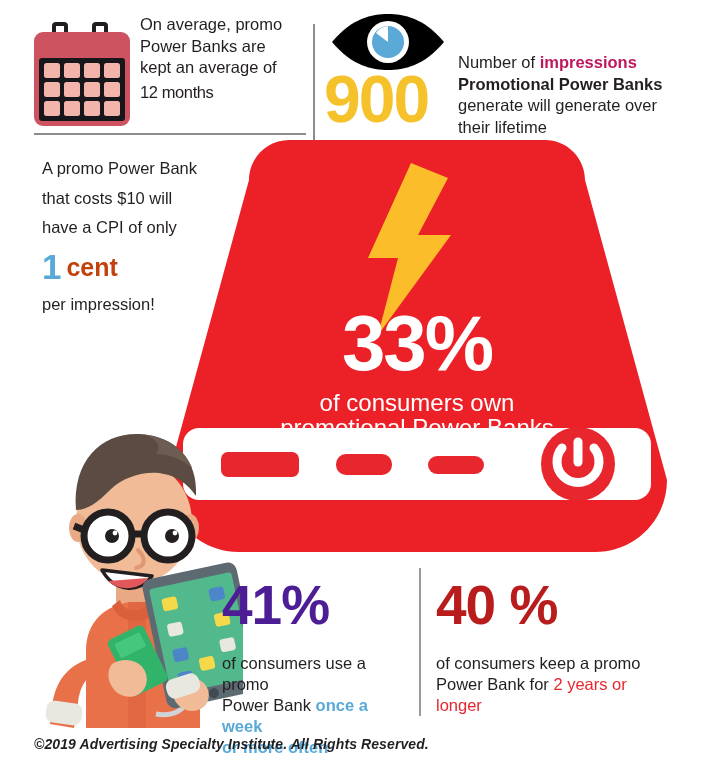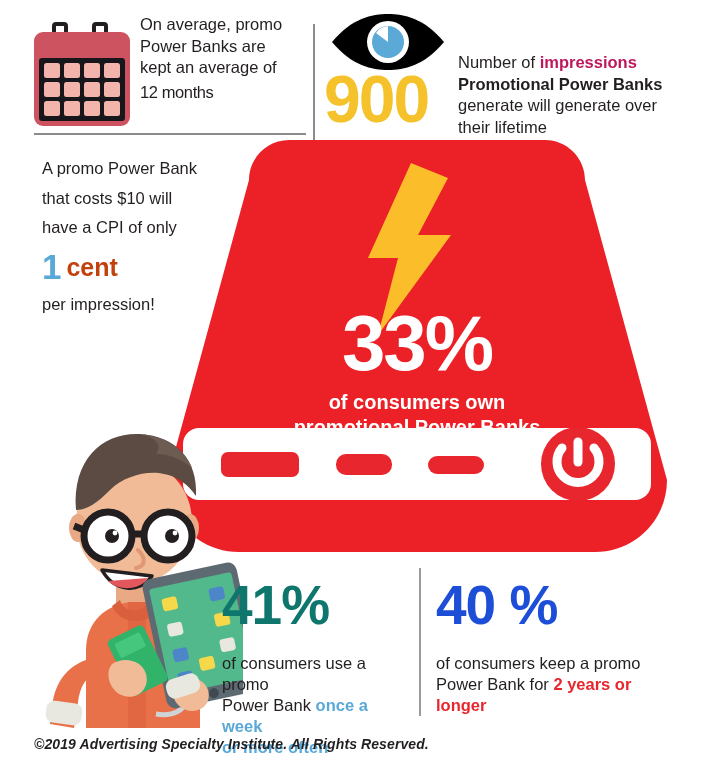--- a/index.html
+++ b/index.html
@@ -45,32 +45,32 @@
   .cent-line{margin-top:9px !important;}
   .cent-num{font-size:35px;line-height:38px;font-weight:700;color:#58a9d8;vertical-align:-3px;}
   .cent-word{font-size:25px;line-height:38px;font-weight:700;color:#c2410c;margin-left:5px;}
   .cpi-tail{margin-top:2px !important;}
 
   
   .bank{position:absolute;left:163px;top:140px;width:508px;height:418px;}
   .bank svg{position:absolute;left:0;top:0;}
   .bank-center{position:absolute;left:0;top:164px;width:508px;text-align:center;color:#fff;}
   .pct-33{font-size:78px;line-height:78px;font-weight:700;letter-spacing:-2px;}
-  .bank-sub{font-size:20px;line-height:25px;font-weight:700;margin-top:8px;}
+  .bank-sub{font-size:24px;line-height:25px;font-weight:400;margin-top:8px;}
 
   
   .stat{position:absolute;top:578px;}
   .stat-41{left:222px;width:190px;}
   .stat-40{left:436px;width:225px;}
   .stat-num{font-size:55px;line-height:55px;font-weight:700;letter-spacing:-1px;}
-  .blue{color:#0f766e;}
-  .red{color:#1d4ed8;}
+  .blue{color:#4c1d95;}
+  .red{color:#b91c1c;}
   .stat-body{font-size:16.5px;line-height:21px;margin-top:20px;color:#231f20;}
   .b-blue{color:#58a9d8;font-weight:700;}
-  .b-red{color:#e8262d;font-weight:700;}
+  .b-red{color:#e8262d;font-weight:400;}
 
   
   .footer{position:absolute;left:34px;top:736px;font-size:14px;font-weight:700;
           font-style:italic;color:#231f20;letter-spacing:0.1px;}
 </style>
 </head>
 <body>
 
 <div class="stage">
 

